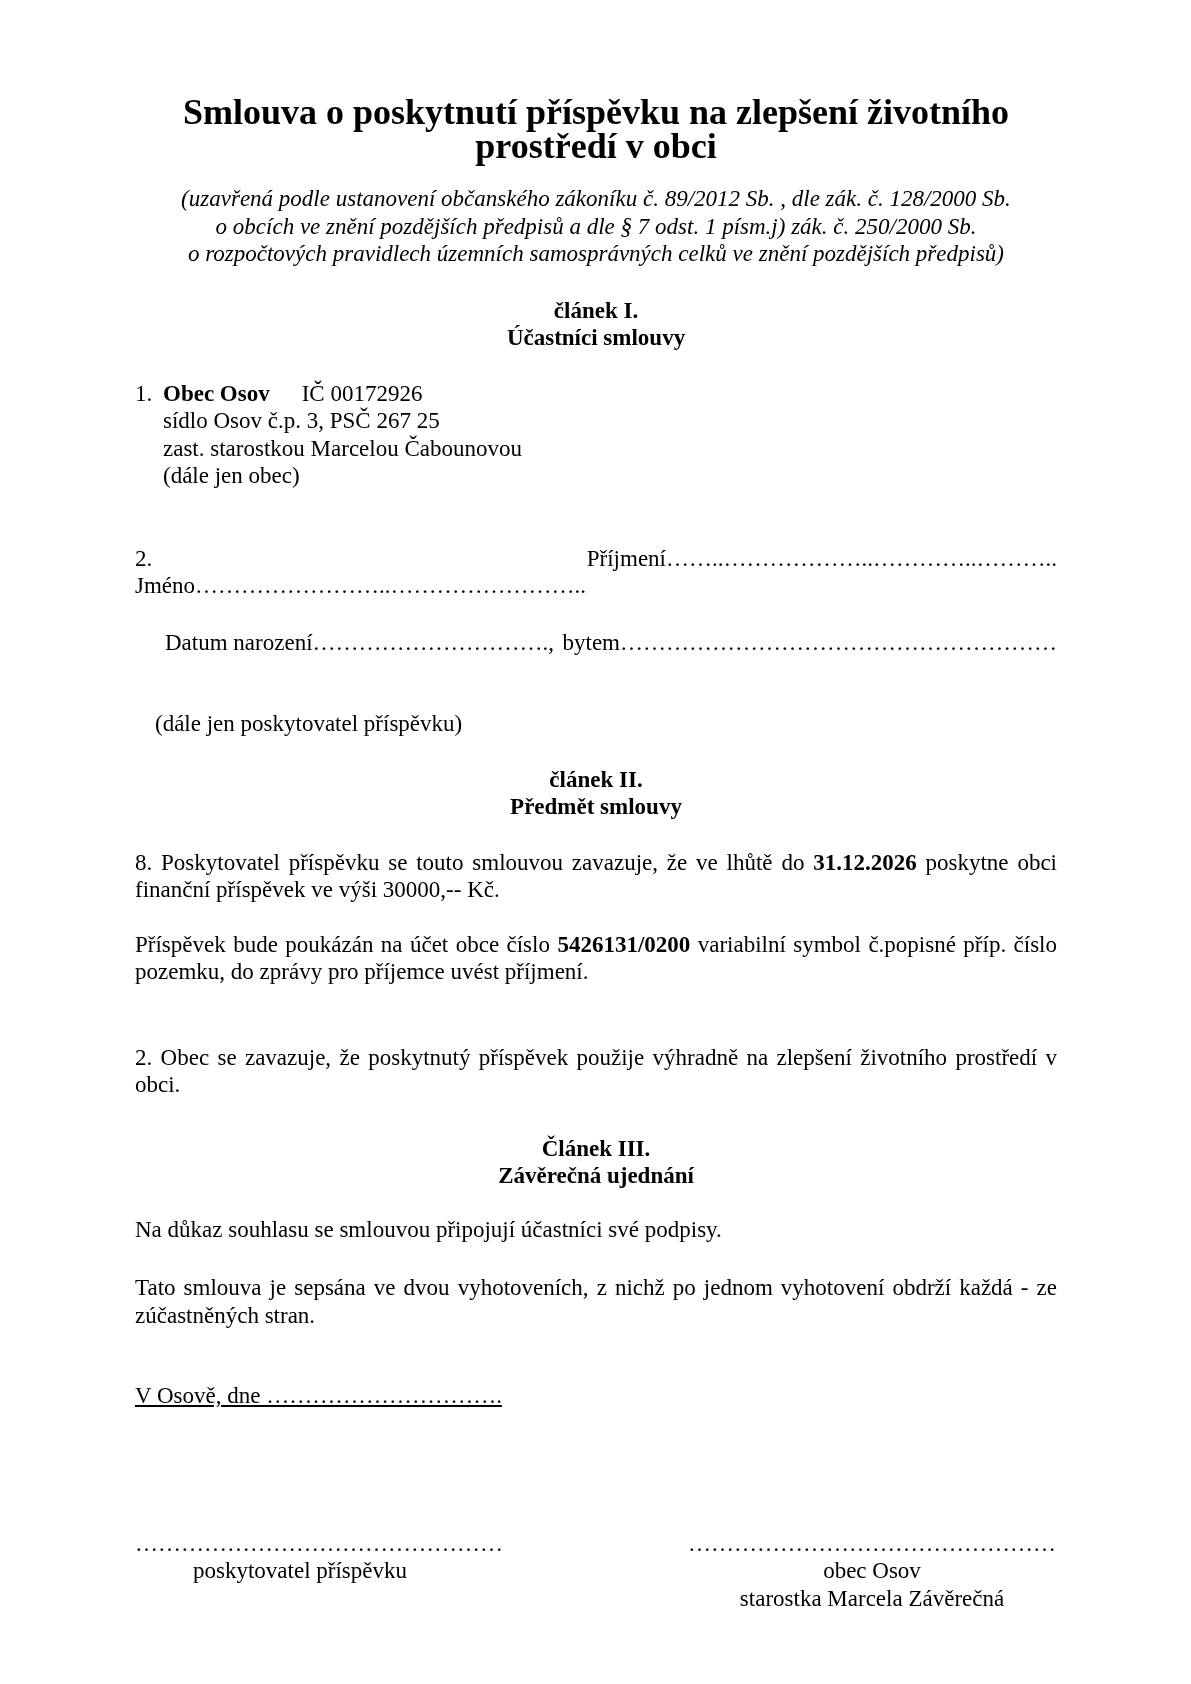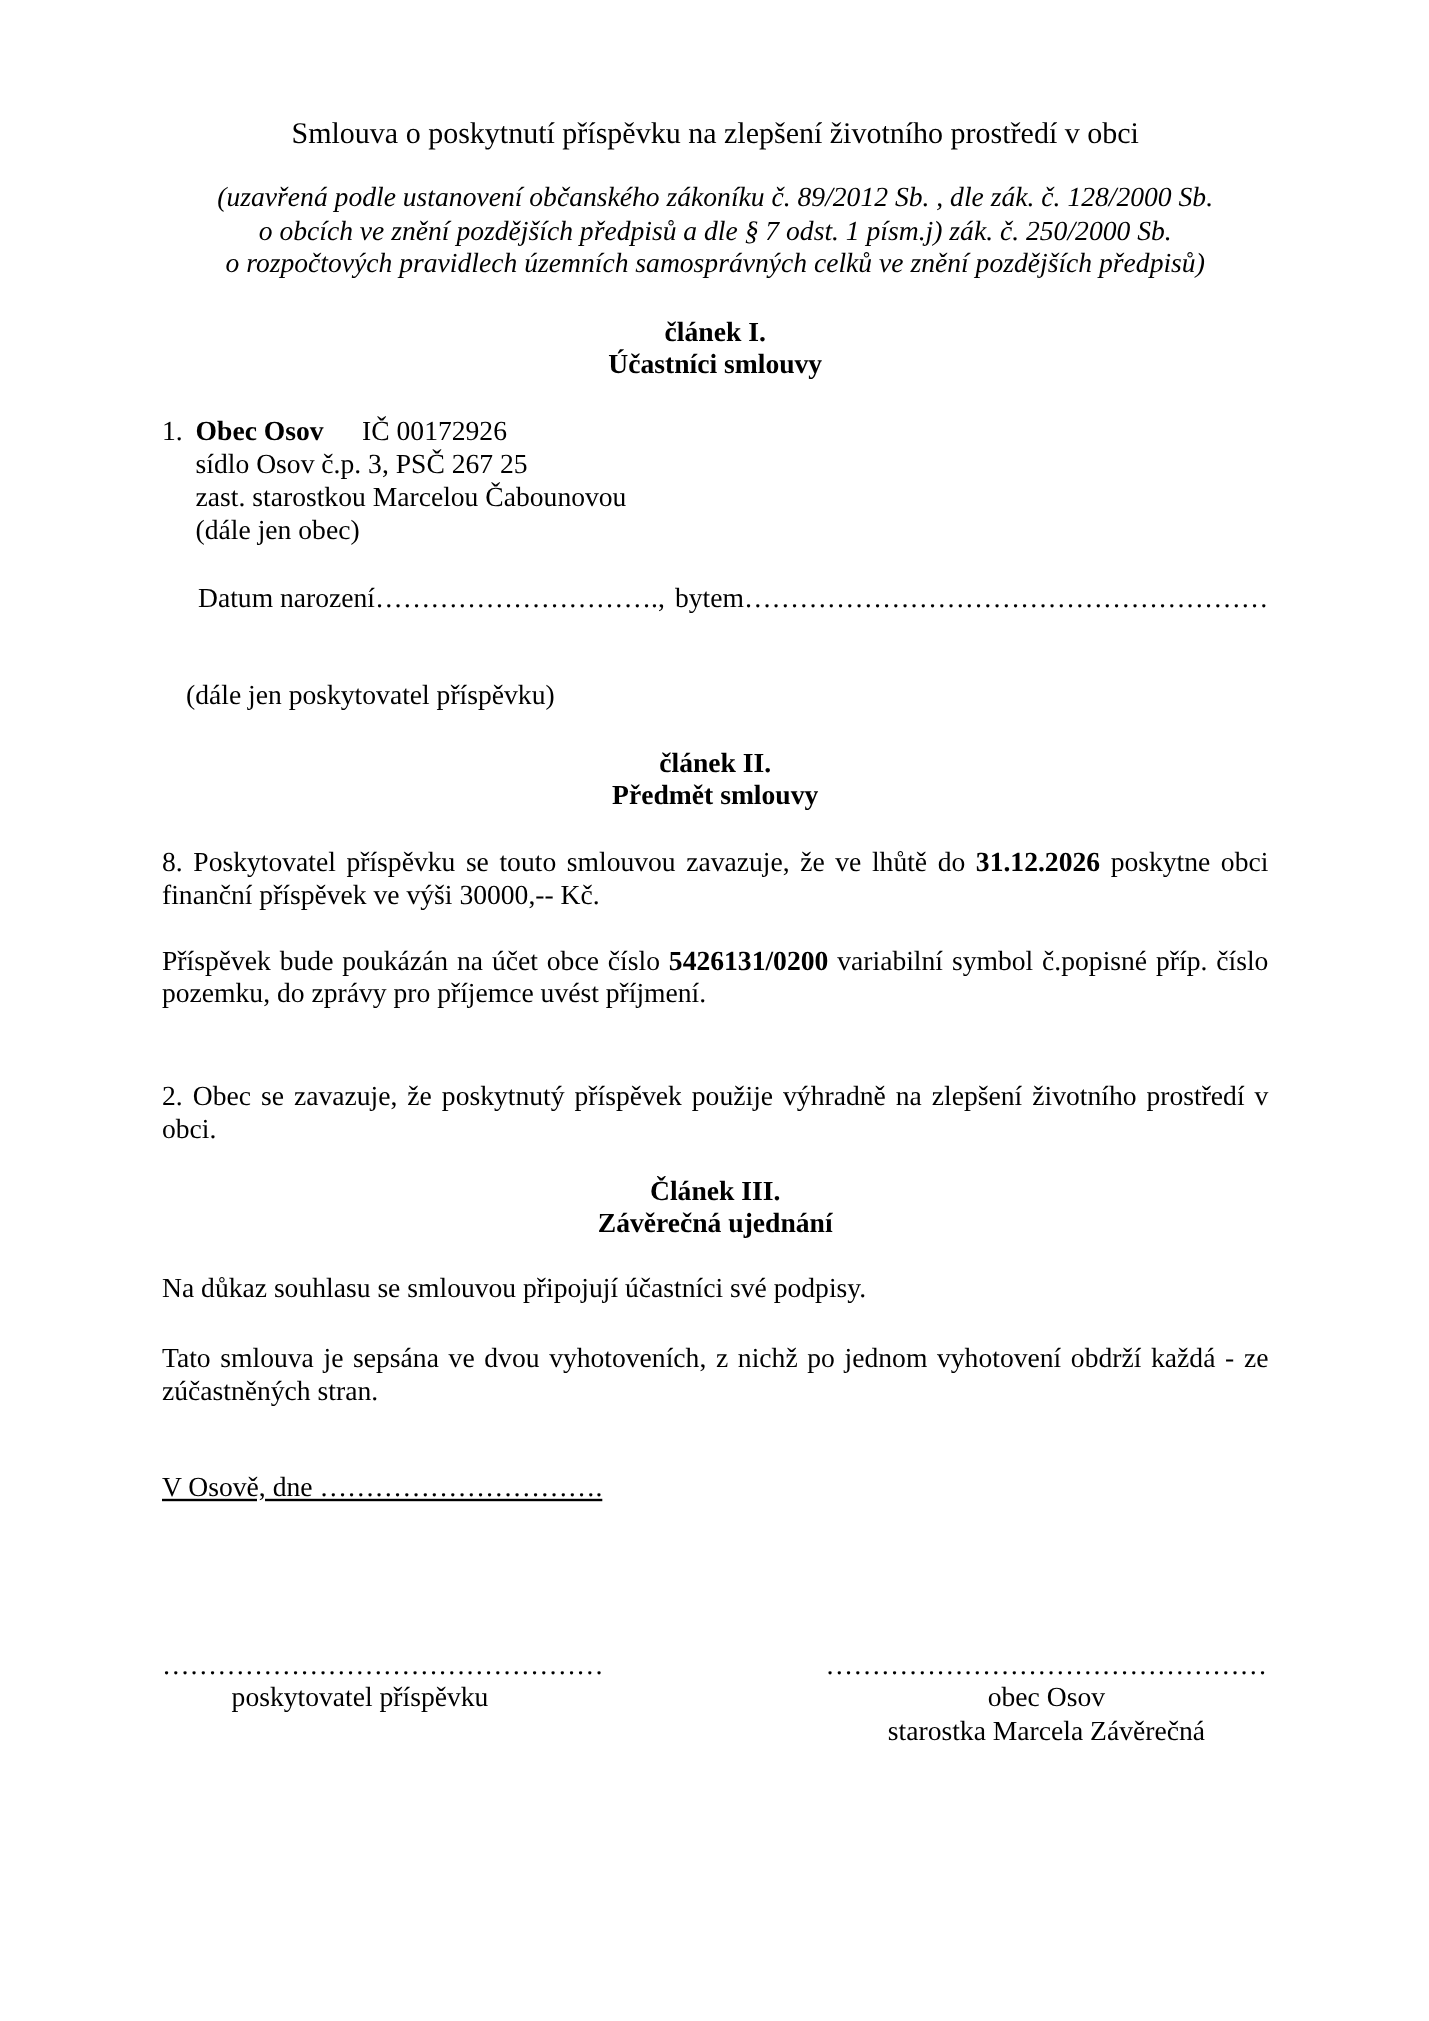--- a/index.html
+++ b/index.html
@@ -5,27 +5,27 @@
   html, body { margin: 0; padding: 0; background: #ffffff; }
   body {
     width: 1191px; height: 1684px;
     color: #000000;
     font-family: "Liberation Serif", "DejaVu Serif", serif;
     font-size: 23px; line-height: 27.5px;
     overflow: hidden;
   }
   .page { padding: 95px 134px 0 135px; }
   .title {
-    font-size: 25px; line-height: 34px; font-weight: normal; text-align: center;
+    font-size: 36px; line-height: 34px; font-weight: bold; text-align: center;
   }
   .preamble { margin-top: 22px; text-align: center; font-style: italic; }
   .heading-block { text-align: center; font-weight: bold; }
   .hb1 { margin-top: 29px; }
   .hb2 { margin-top: 28px; }
-  .hb3 { margin-top: 24px; }
+  .hb3 { margin-top: 36px; }
   .party1 { margin-top: 28px; }
   .party1 .cont { padding-left: 28px; }
   .num { display: inline-block; width: 28px; }
   .ic { margin-left: 32px; }
   .fill-row {
     display: flex; justify-content: space-between; margin-top: 29px;
   }
   .fill-row.first { margin-top: 55px; }
   .fill-row .left { padding-left: 0; }
   .birth-row { padding-left: 30px; }
@@ -64,20 +64,24 @@
 
   <div class="party1">
     <div>
       <span class="num">1.</span><b>Obec Osov</b><span class="ic">IČ 00172926</span>
     </div>
     <div class="cont">sídlo Osov č.p. 3, PSČ 267 25</div>
     <div class="cont">zast. starostkou Marcelou Čabounovou</div>
     <div class="cont">(dále jen obec)</div>
   </div>
 
+  <div class="fill-row first">
+    <span class="left"><span class="num">2.</span><span>Jméno……………………..……………………..</span></span>
+    <span>Příjmení……..………………..…………..………..</span>
+  </div>
 
   <div class="fill-row birth-row">
     <span>Datum narození………………………….,</span>
     <span>bytem…………………………………………………</span>
   </div>
 
   <div class="provider-alias">(dále jen poskytovatel příspěvku)</div>
 
   <div class="heading-block hb2">
     <div>článek II.</div>

